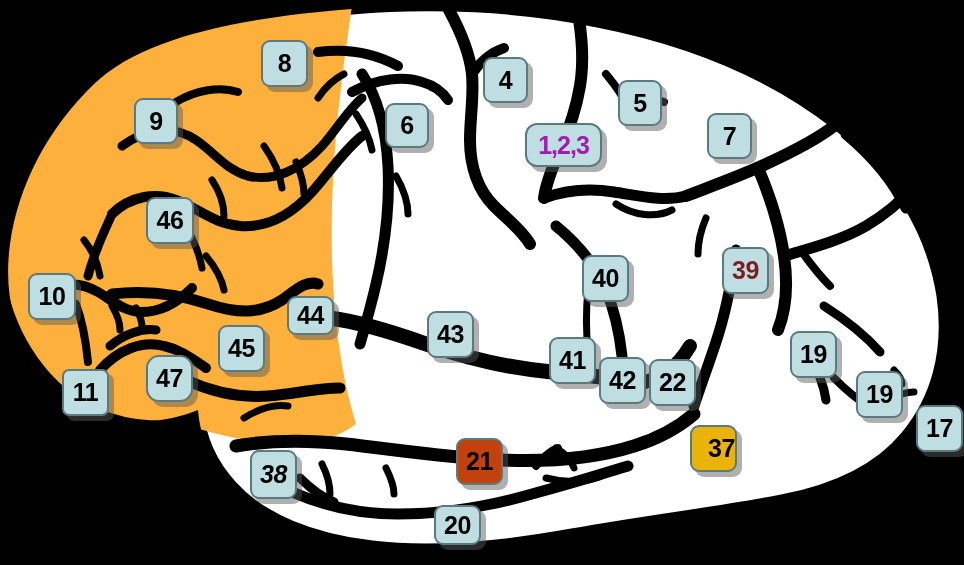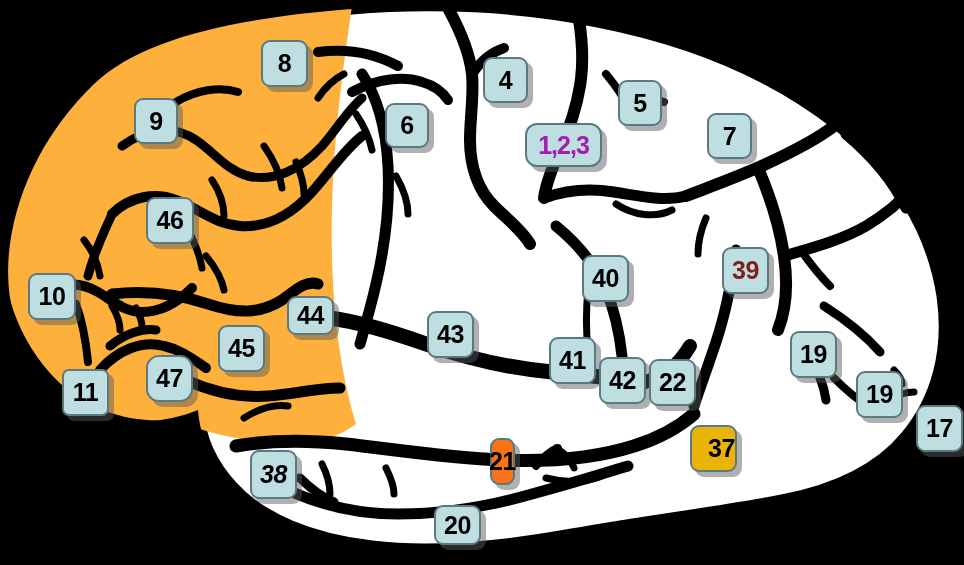--- a/index.html
+++ b/index.html
@@ -216,17 +216,17 @@
       <div class="badge" style="left: 427px; top: 311px; width: 47px; height: 47px; background: rgb(191, 222, 226); border-color: rgb(91, 122, 128); color: rgb(0, 0, 0);">43</div>
       <div class="badge" style="left: 549px; top: 337px; width: 47px; height: 47px; background: rgb(191, 222, 226); border-color: rgb(91, 122, 128); color: rgb(0, 0, 0); text-align: right;">41</div>
       <div class="badge" style="left: 790px; top: 331px; width: 47px; height: 47px; background: rgb(191, 222, 226); border-color: rgb(91, 122, 128); color: rgb(0, 0, 0);">19</div>
       <div class="badge" style="left: 599px; top: 357px; width: 47px; height: 47px; background: rgb(191, 222, 226); border-color: rgb(91, 122, 128); color: rgb(0, 0, 0);">42</div>
       <div class="badge" style="left: 649px; top: 359px; width: 47px; height: 47px; background: rgb(191, 222, 226); border-color: rgb(91, 122, 128); color: rgb(0, 0, 0);">22</div>
       <div class="badge" style="left: 856px; top: 371px; width: 47px; height: 47px; background: rgb(191, 222, 226); border-color: rgb(91, 122, 128); color: rgb(0, 0, 0);">19</div>
       <div class="badge" style="left: 146px; top: 355px; width: 47px; height: 47px; background: rgb(191, 222, 226); border-color: rgb(91, 122, 128); color: rgb(0, 0, 0); border-radius: 13px;">47</div>
       <div class="badge" style="left: 62px; top: 369px; width: 47px; height: 47px; background: rgb(191, 222, 226); border-color: rgb(91, 122, 128); color: rgb(0, 0, 0); border-radius: 7px;">11</div>
       <div class="badge" style="left: 916px; top: 405px; width: 47px; height: 47px; background: rgb(191, 222, 226); border-color: rgb(91, 122, 128); color: rgb(0, 0, 0);">17</div>
       <div class="badge" style="left: 690px; top: 425px; width: 47px; height: 47px; background: #eab308; border-color: rgb(91, 122, 128); color: rgb(0, 0, 0); padding-left: 16px;">37</div>
-      <div class="badge" style="left: 490px; top: 438px; width: 25px; height: 47px; background: #f97316; border-color: rgb(91, 122, 128); color: rgb(0, 0, 0);">21</div>
+      <div class="badge" style="left: 456px; top: 438px; width: 47px; height: 47px; background: #c2410c; border-color: rgb(91, 122, 128); color: rgb(0, 0, 0);">21</div>
       <div class="badge" style="left: 250px; top: 450px; width: 47px; height: 49px; background: rgb(191, 222, 226); border-color: rgb(91, 122, 128); color: rgb(0, 0, 0); font-style: italic;">38</div>
       <div class="badge" style="left: 434px; top: 505px; width: 47px; height: 40px; background: rgb(191, 222, 226); border-color: rgb(91, 122, 128); color: rgb(0, 0, 0);">20</div>
     </div>
 </div>
 
 </body></html>

